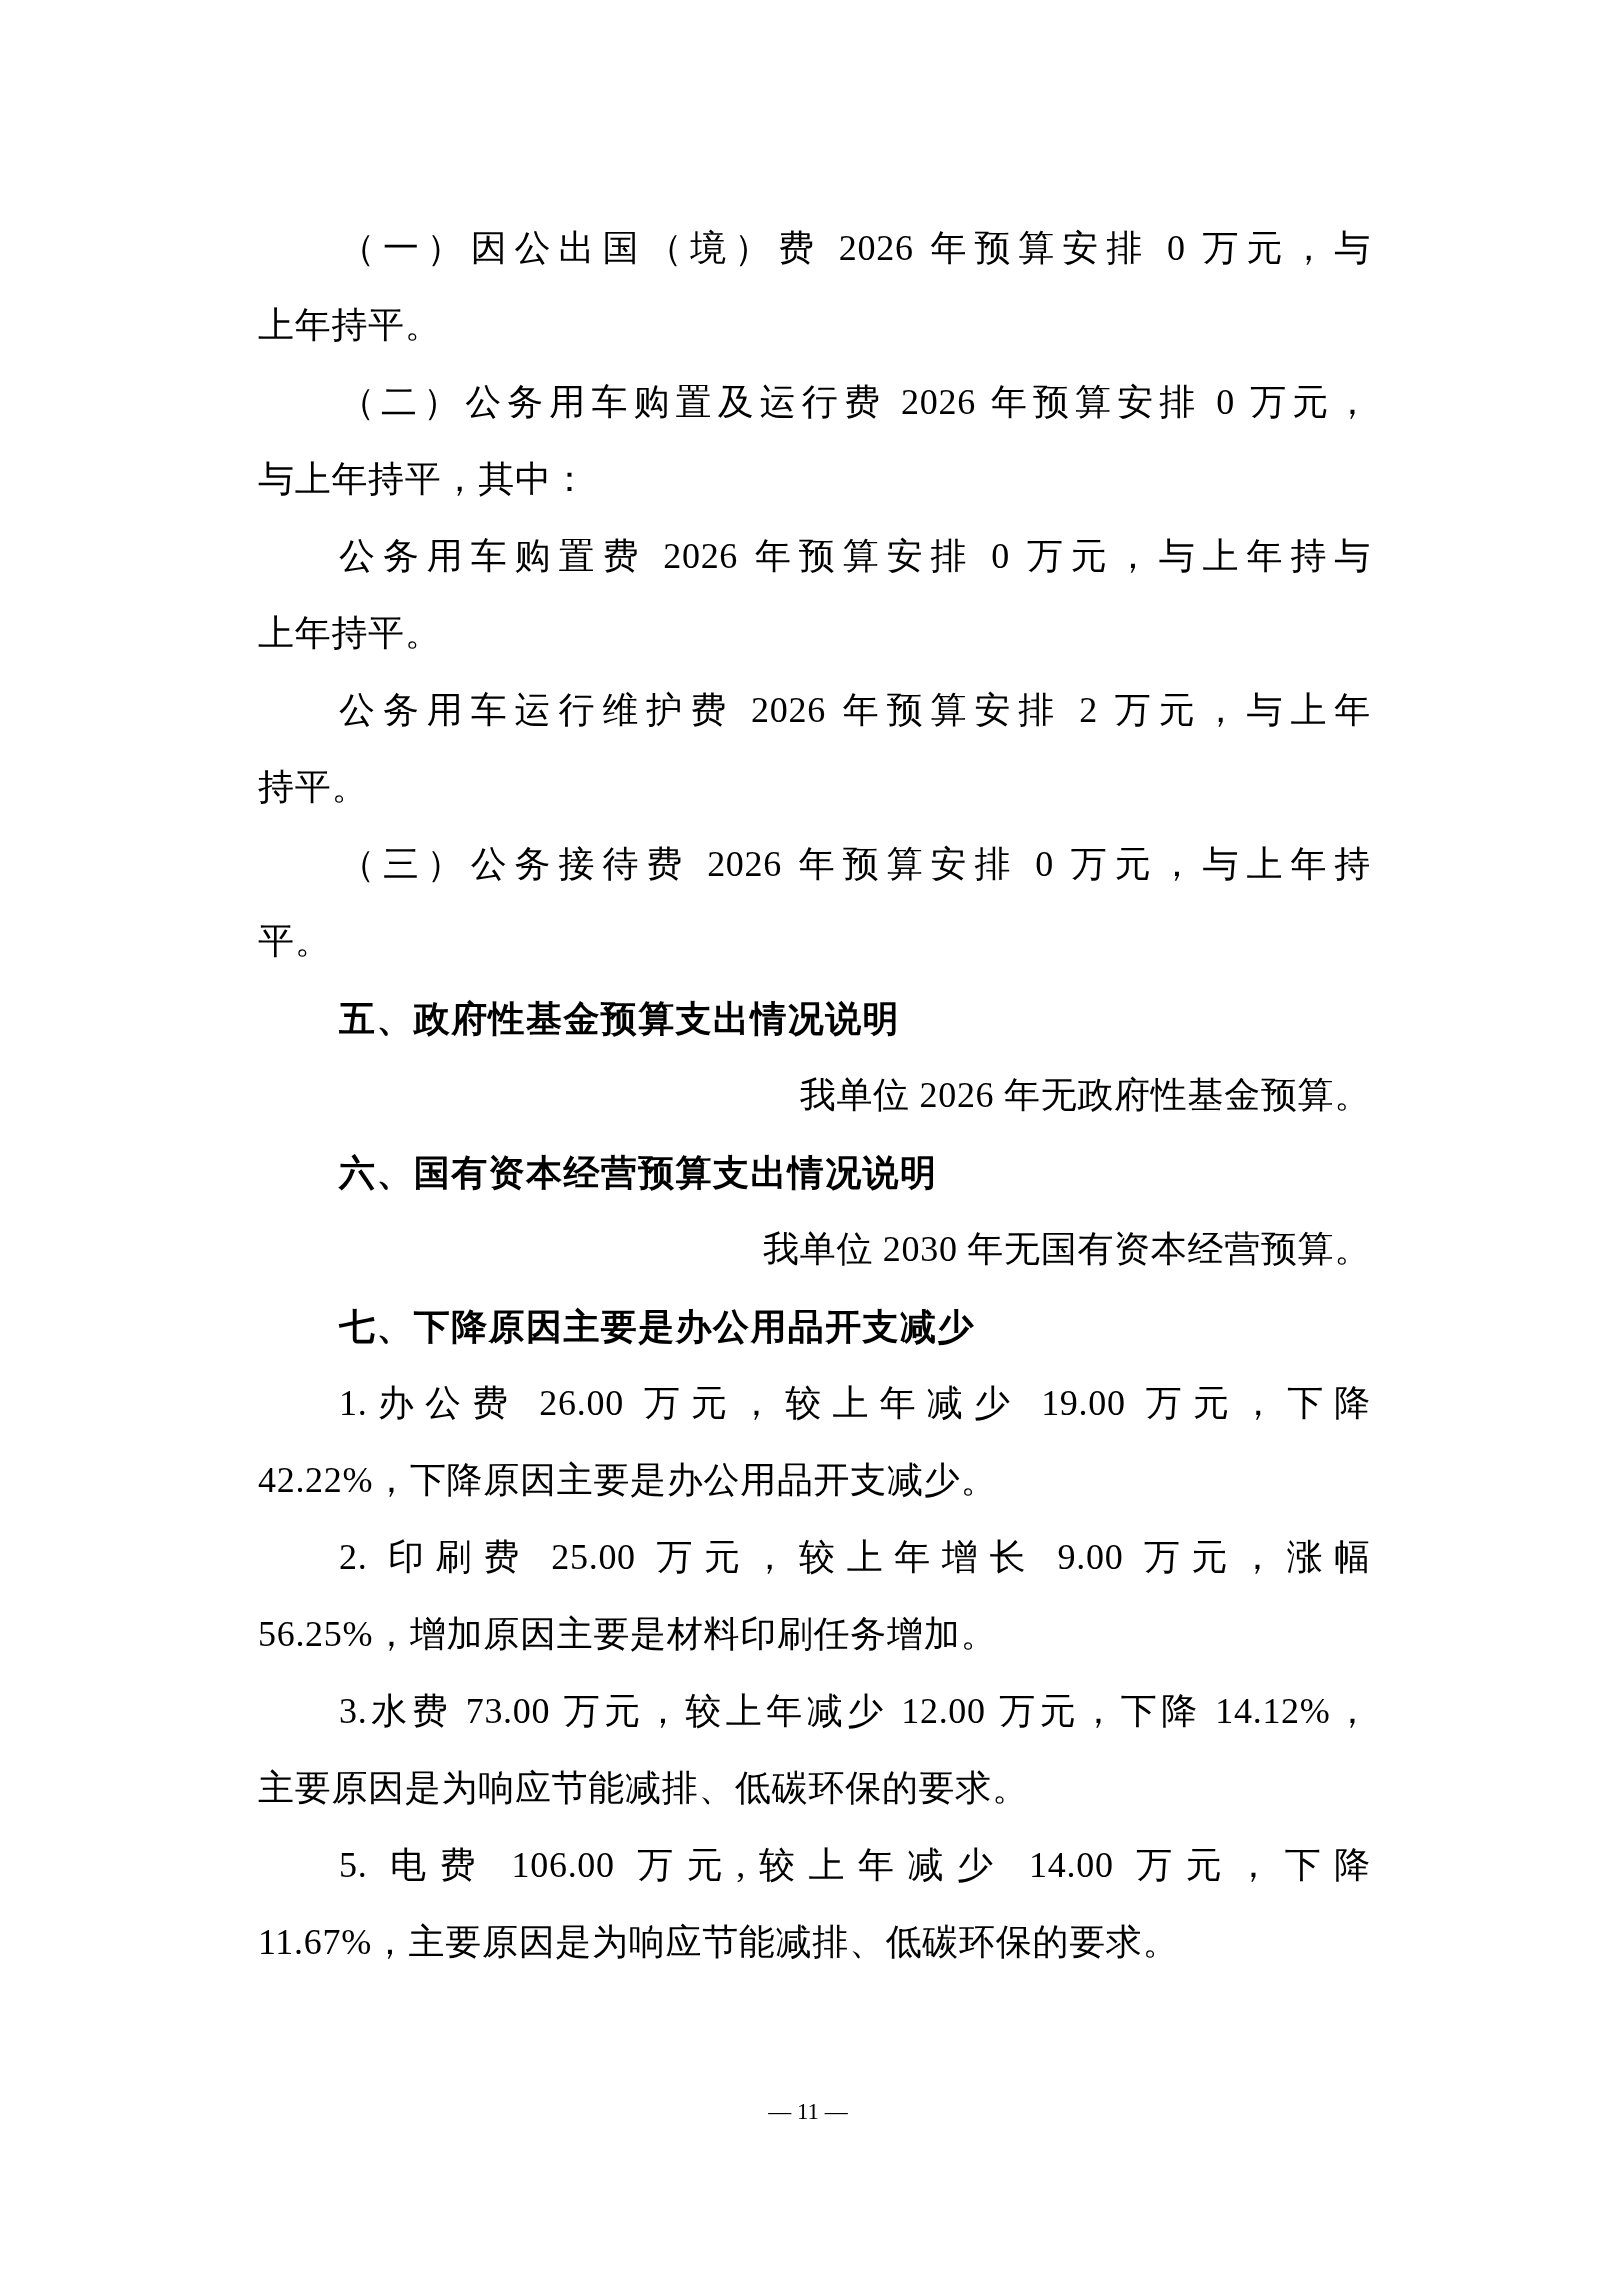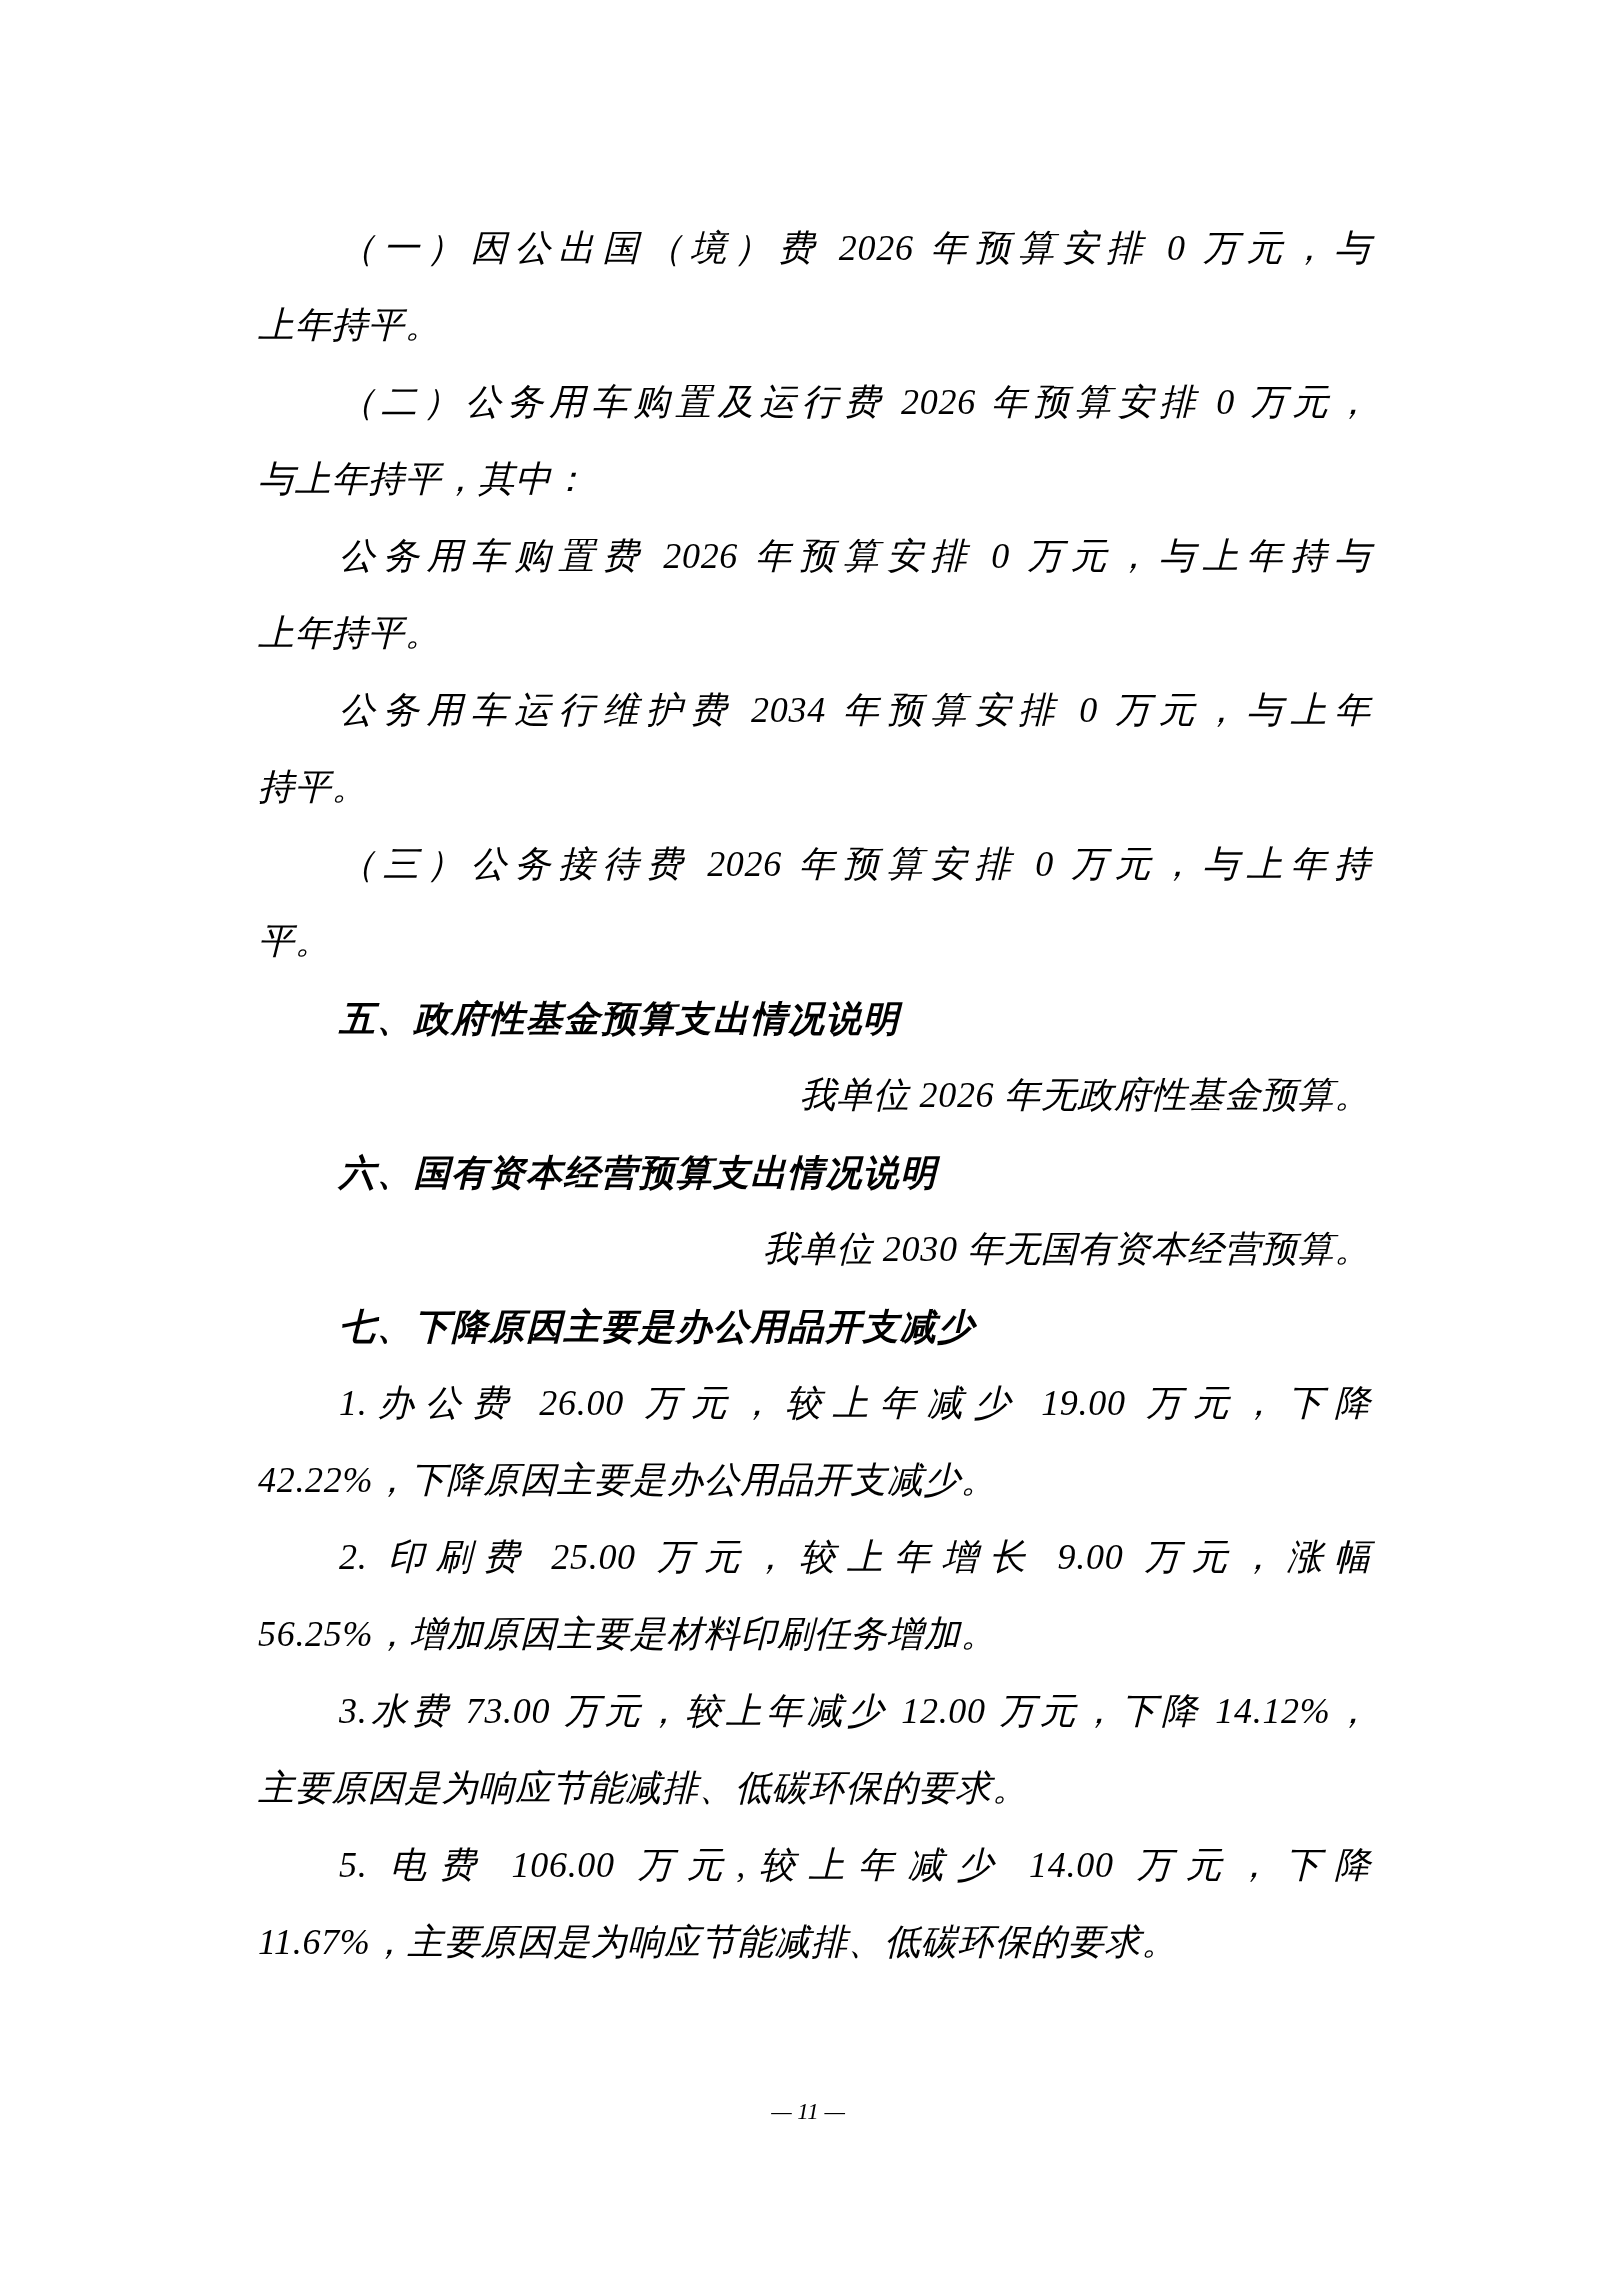--- a/index.html
+++ b/index.html
@@ -8,21 +8,20 @@
     background: #ffffff;
   }
   .page {
     position: relative;
     width: 1444px;
     height: 2284px;
     background: #ffffff;
     color: #000000;
     font-family: "Liberation Serif", serif;
     overflow: hidden;
-    font-style: italic;
   }
   .textblock {
     position: absolute;
     left: 258px;
     top: 210px;
     width: 1113px;
   }
   .ln {
     height: 77px;
     line-height: 77px;
@@ -69,21 +68,21 @@
 <body>
 
 <div class="page">
   <div class="textblock">
       <div class="ln para-first">（一）因公出国（境）费 2026 年预算安排 0 万元，与</div>
       <div class="ln para-last">上年持平。</div>
       <div class="ln para-first">（二）公务用车购置及运行费 2026 年预算安排 0 万元，</div>
       <div class="ln para-last">与上年持平，其中：</div>
       <div class="ln para-first">公务用车购置费 2026 年预算安排 0 万元，与上年持与</div>
       <div class="ln para-last">上年持平。</div>
-      <div class="ln para-first">公务用车运行维护费 2034 年预算安排 0 万元，与上年</div>
+      <div class="ln para-first">公务用车运行维护费 2026 年预算安排 2 万元，与上年</div>
       <div class="ln para-last">持平。</div>
       <div class="ln para-first">（三）公务接待费 2026 年预算安排 0 万元，与上年持</div>
       <div class="ln para-last">平。</div>
       <div class="ln heading">五、政府性基金预算支出情况说明</div>
       <div class="ln para-single">我单位 2026 年无政府性基金预算。</div>
       <div class="ln heading">六、国有资本经营预算支出情况说明</div>
       <div class="ln para-single">我单位 2030 年无国有资本经营预算。</div>
       <div class="ln heading">七、下降原因主要是办公用品开支减少</div>
       <div class="ln para-first">1.办公费 26.00 万元，较上年减少 19.00 万元，下降</div>
       <div class="ln para-last">42.22%，下降原因主要是办公用品开支减少。</div>

